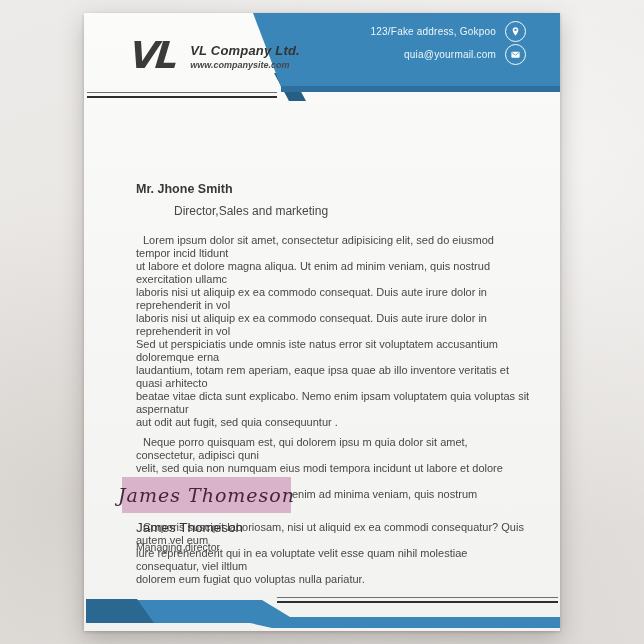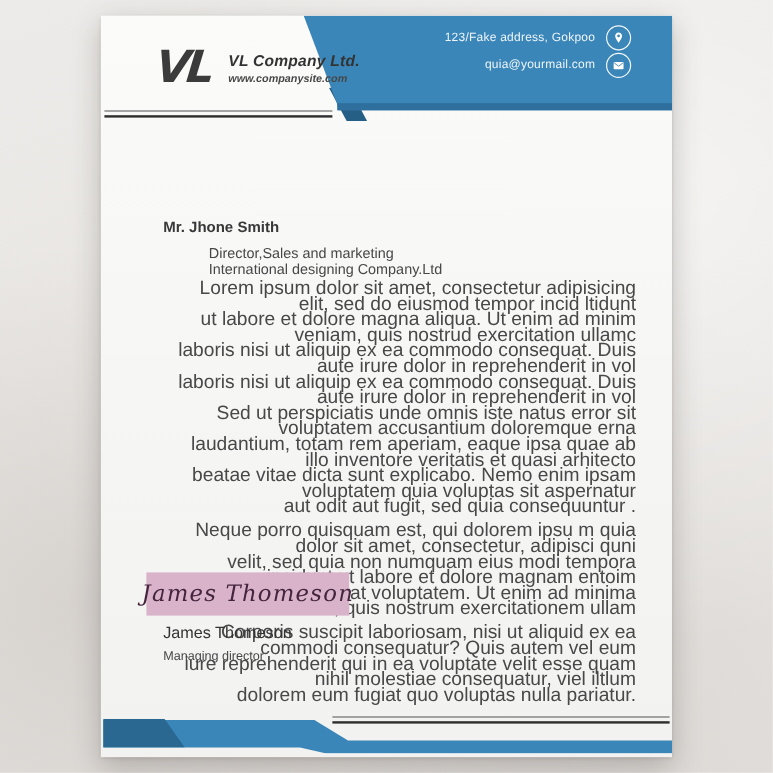--- a/index.html
+++ b/index.html
@@ -57,22 +57,22 @@
     display:flex;align-items:center;justify-content:center;flex:0 0 auto;box-sizing:border-box;
   }
   .contact-icon svg{width:11px;height:11px;display:block;}
   
   .recipient{position:absolute;left:52px;top:145px;z-index:4;margin-top:24px;}
   .recipient-name{font-size:12.5px;font-weight:bold;color:#383838;margin-bottom:9px;}
   .recipient-line{font-size:12px;line-height:12.5px;color:#474747;padding-left:38px;}
   
   .letter-body{position:absolute;left:52px;top:221px;width:394px;z-index:4;}
   .letter-body p{
-    margin:0 0 7px 0;font-size:16px;line-height:13px;color:#484848;
-    white-space:pre-line;text-indent:7px;text-align:right;
+    margin:0 0 7px 0;font-size:11px;line-height:13px;color:#484848;
+    white-space:pre-line;text-indent:7px;
   }
   
   .sig-highlight{
     position:absolute;left:38px;top:464px;width:169px;height:36px;
     background:#d9b3c9;display:flex;align-items:center;justify-content:center;z-index:4;
   }
   .sig-script{
     font-family:"DejaVu Serif", serif;font-style:italic;font-size:19px;
     color:#45253e;letter-spacing:1px;white-space:nowrap;
   }
@@ -127,21 +127,20 @@
               <rect x="3" y="6" width="18" height="13" rx="1.5" fill="#ffffff"></rect>
               <path d="M4 7.5l8 6 8-6" stroke="#3a86b8" stroke-width="1.6" fill="none"></path>
             </svg>
         </span>
       </div>
     </div>
 
     <div class="recipient">
       <div class="recipient-name">Mr. Jhone Smith</div>
       <div class="recipient-line">Director,Sales and marketing</div>
-      <div class="recipient-line">International designing Company.Ltd</div>
     </div>
 
     <div class="letter-body">
       <p>Lorem ipsum dolor sit amet, consectetur adipisicing elit, sed do eiusmod tempor incid ltidunt
 ut labore et dolore magna aliqua. Ut enim ad minim veniam, quis nostrud exercitation ullamc
 laboris nisi ut aliquip ex ea commodo consequat. Duis aute irure dolor in reprehenderit in vol
 laboris nisi ut aliquip ex ea commodo consequat. Duis aute irure dolor in reprehenderit in vol
 Sed ut perspiciatis unde omnis iste natus error sit voluptatem accusantium doloremque erna
 laudantium, totam rem aperiam, eaque ipsa quae ab illo inventore veritatis et quasi arhitecto
 beatae vitae dicta sunt explicabo. Nemo enim ipsam voluptatem quia voluptas sit aspernatur

